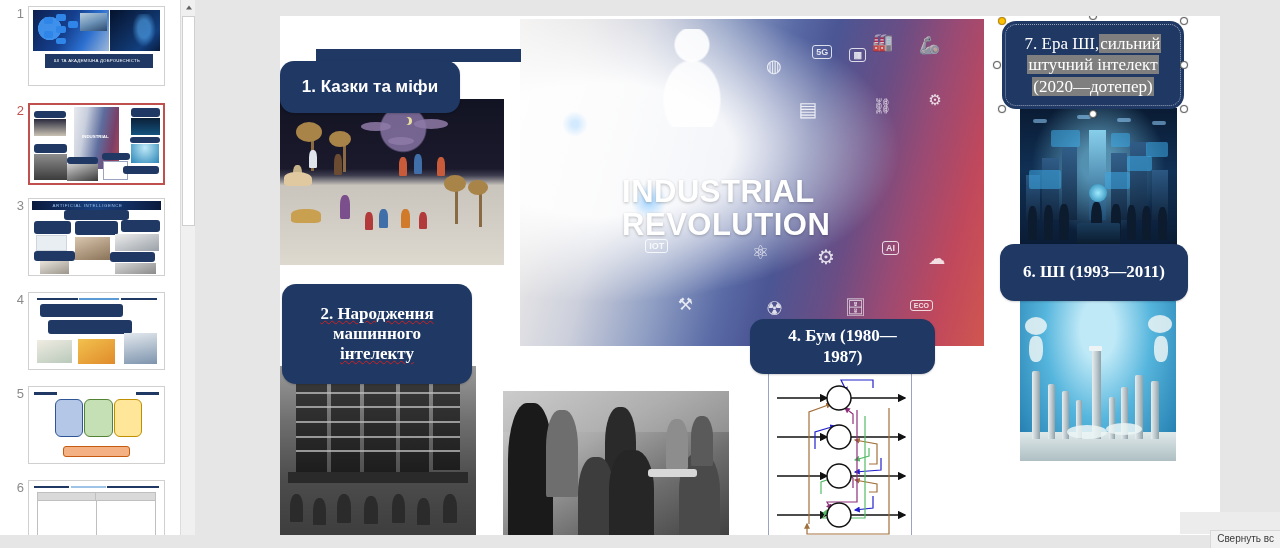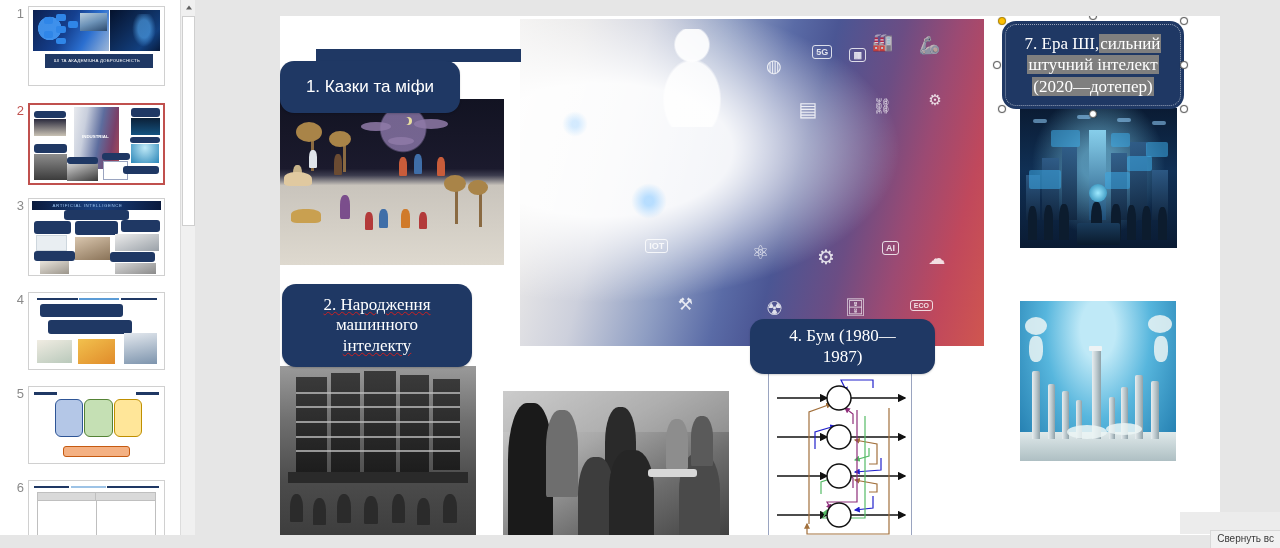--- a/index.html
+++ b/index.html
@@ -200,24 +200,24 @@
     background:linear-gradient(180deg,#dfe9ea,#aebfc3); }
   .gk-foliage { position:absolute; border-radius:50%; background:rgba(235,245,245,.85); }
 
   
   .card {
     position:absolute; background:#1f3864; border-radius:14px; color:#ffffff;
     display:flex; align-items:center; justify-content:center; text-align:center;
     font-family:"Liberation Serif", serif; line-height:1.18;
     box-shadow:0 1px 2px rgba(0,0,0,.18);
   }
-  .card .ct { padding:4px 10px; display:block; }
+  .card .ct { padding:4px 10px; display:block;font-weight:bold; }
   #card1 { left:0px; top:45px; width:180px; height:52px; font-size:17px; }
   #card1 .ct { font-family:"Liberation Sans", sans-serif; }
-  #card2 { left:2px; top:268px; width:190px; height:83px; font-size:17px; }
+  #card2 { left:2px; top:268px; width:190px; height:100px; font-size:17px; }
   #card3 { left:223px; top:318px; width:188px; height:57px; font-size:17px; font-weight:bold; }
   #card4 { left:470px; top:303px; width:185px; height:55px; font-size:17px; }
   #card5 { left:658px; top:440px; width:190px; height:58px; font-size:17px; font-weight:bold; }
   #card6 { left:720px; top:228px; width:188px; height:57px; font-size:17px; font-weight:bold; }
 
   .underline-red { text-decoration: underline; text-decoration-color:#d02020;
     text-decoration-style: wavy; text-decoration-thickness:1px; }
 
   
   #card7-wrap { position:absolute; left:722px; top:5px; width:182px; height:88px; }
@@ -390,20 +390,24 @@
       <div class="ir-icon box" style="left:27%;top:62%;margin-top:17px;">IOT</div>
       <div class="ir-icon" style="left:50%;top:68%;font-size:19px;">⚛</div>
       <div class="ir-icon" style="left:64%;top:69%;font-size:20px;">⚙</div>
       <div class="ir-icon box" style="left:78%;top:68%;">AI</div>
       <div class="ir-icon" style="left:88%;top:70%;font-size:17px;">☁</div>
       <div class="ir-icon" style="left:34%;top:84%;font-size:17px;">⚒</div>
       <div class="ir-icon" style="left:53%;top:85%;font-size:19px;">☢</div>
       <div class="ir-icon" style="left:70%;top:85%;font-size:17px;">🗄</div>
       <div class="ir-icon box" style="left:84%;top:86%;font-size:7px;">ECO</div>
 
+      <div class="ir-title">
+        <span>INDUSTRIAL</span><br>
+        <span>REVOLUTION</span>
+      </div>
     </div>
 
     <div id="slide-white-left"></div>
     <div id="card1-topline"></div>
 
     <div class="pic" id="pic-myth">
       <div class="myth-moon"></div>
       <div class="myth-cloud" style="left:36%;top:14%;width:30px;height:9px;"></div>
       <div class="myth-cloud" style="left:60%;top:12%;width:34px;height:10px;"></div>
       <div class="myth-cloud" style="left:48%;top:23%;width:26px;height:8px;"></div>
@@ -588,20 +592,23 @@
 
 
     <div class="card" id="card4">
       <span class="ct">
         <span>4. Бум (1980—</span><br>
         <span>1987)</span>
       </span>
     </div>
 
 
+    <div class="card" id="card6">
+      <span class="ct">6. ШІ (1993—2011)</span>
+    </div>
 
     <div id="card7-wrap">
       <div id="card7">
         <span class="ct">
           <span>7. Ера ШІ,</span><span class="sel">сильний</span><br>
           <span class="sel">штучний інтелект</span><br>
           <span class="sel">(2020—дотепер)</span>
         </span>
       </div>
       <div class="handle rot" style="left:-4px;top:-4px;"></div>

